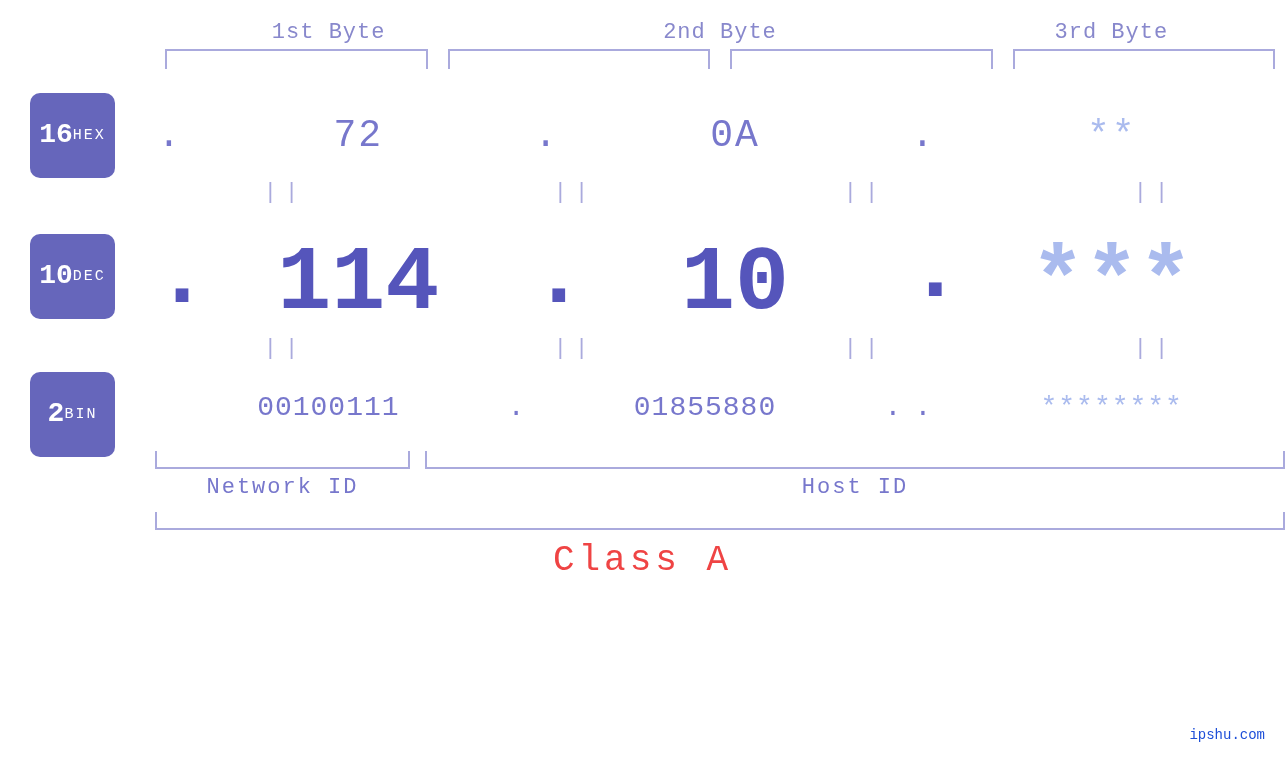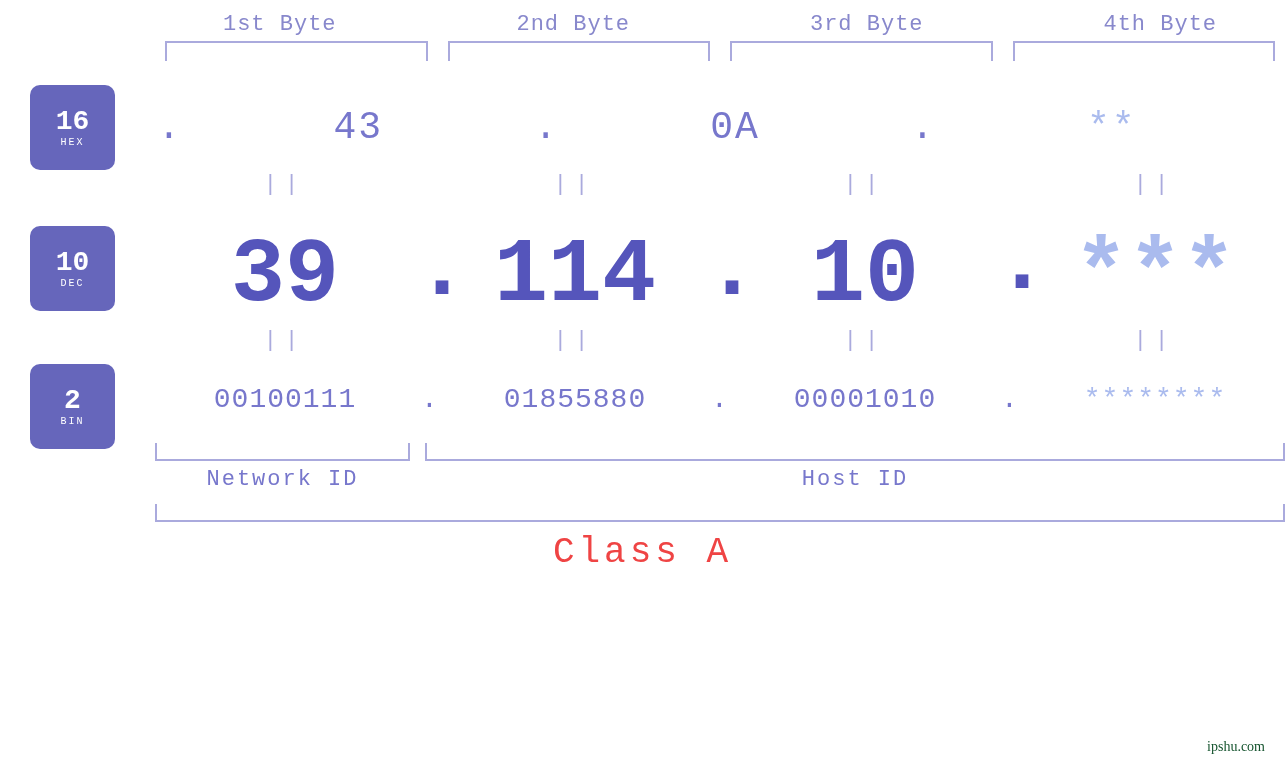--- a/index.html
+++ b/index.html
@@ -20,21 +20,21 @@
       display: flex;
       flex-direction: column;
       align-items: center;
     }
 
     
     .byte-headers {
       display: flex;
       width: 1285px;
       padding-left: 155px;
-      margin-top: 12px;
+      margin-top: 20px;
       gap: 44px;
     }
 
     .byte-header {
       flex: 1;
       text-align: center;
       color: #8888cc;
       font-size: 22px;
       font-family: 'Courier New', Courier, monospace;
       letter-spacing: 1px;
@@ -51,35 +51,35 @@
 
     
     .badge {
       position: absolute;
       left: 30px;
       width: 85px;
       height: 85px;
       background: #6666bb;
       border-radius: 10px;
       display: flex;
-      flex-direction: column;
+      flex-direction: row;
       align-items: center;
       justify-content: center;
       color: white;
       font-family: 'Courier New', Courier, monospace;
     }
 
     .badge-number {
       font-size: 28px;
       font-weight: bold;
       line-height: 1.1;
     }
 
     .badge-label {
-      font-size: 10px;
+      font-size: 15px;
       letter-spacing: 2px;
     }
 
     .values-row {
       display: flex;
       align-items: center;
       justify-content: center;
       width: 1130px;
       margin-left: 155px;
     }
@@ -152,60 +152,59 @@
       font-size: 36px;
       letter-spacing: 4px;
       margin-top: 10px;
       text-align: center;
       width: 100%;
     }
 
     
     .watermark {
       position: absolute;
-      bottom: 12px;
+      bottom: 24px;
       right: 20px;
-      color: #14532d;
+      color: #1d4ed8;
       font-size: 14px;
-      font-family: Liberation Serif, serif;
+      font-family: Liberation Mono, monospace;
     }
 
     .masked {
       color: #aabbee;
     }
   </style>
 </head>
 <body>
 
 <div class="main-container">
 
   <div class="byte-headers">
     <div class="byte-header">1st Byte</div>
     <div class="byte-header">2nd Byte</div>
     <div class="byte-header">3rd Byte</div>
-    <div class="byte-header">4th Byte</div>
   </div>
 
   <div style="display:flex; width:1130px; margin-left:155px; margin-top:4px;">
     <div class="bracket-cell"></div>
     <div class="bracket-cell"></div>
     <div class="bracket-cell"></div>
     <div class="bracket-cell"></div>
   </div>
 
   <div style="position:relative; width:1285px; margin-top:24px;">
 
     <div class="badge" style="top:0; left:30px; position:absolute;">
       <span class="badge-number">16</span>
       <span class="badge-label">HEX</span>
     </div>
 
     <div class="values-row" style="height:85px;">
       <div class="dot-sep hex-value">.</div>
-      <div class="value-cell hex-value">43</div>
+      <div class="value-cell hex-value">72</div>
       <div class="dot-sep hex-value">.</div>
       <div class="value-cell hex-value">0A</div>
       <div class="dot-sep hex-value">.</div>
       <div class="value-cell hex-value masked">**</div>
     </div>
   </div>
 
   <div class="equals-row">
     <div class="equals-cell">||</div>
     <div class="equals-spacer"></div>
@@ -217,21 +216,20 @@
   </div>
 
   <div style="position:relative; width:1285px; margin-top:17px;">
 
     <div class="badge" style="top:10px; left:30px; position:absolute;">
       <span class="badge-number">10</span>
       <span class="badge-label">DEC</span>
     </div>
 
     <div class="values-row" style="height:110px; align-items:flex-end; padding-bottom:5px;">
-      <div class="value-cell dec-value">39</div>
       <div class="dot-sep dec-dot">.</div>
       <div class="value-cell dec-value">114</div>
       <div class="dot-sep dec-dot">.</div>
       <div class="value-cell dec-value">10</div>
       <div class="dot-sep dec-dot" style="padding-bottom:6px;">.</div>
       <div class="value-cell dec-value masked">***</div>
     </div>
   </div>
 
   <div class="equals-row">
@@ -249,21 +247,20 @@
     <div class="badge" style="top:5px; left:30px; position:absolute;">
       <span class="badge-number">2</span>
       <span class="badge-label">BIN</span>
     </div>
 
     <div class="values-row" style="height:80px;">
       <div class="value-cell bin-value">00100111</div>
       <div class="dot-sep bin-value">.</div>
       <div class="value-cell bin-value">01855880</div>
       <div class="dot-sep bin-value">.</div>
-      <div class="value-cell bin-value">00001010</div>
       <div class="dot-sep bin-value">.</div>
       <div class="value-cell bin-value masked">********</div>
     </div>
   </div>
 
   <div style="display:flex; width:1130px; margin-left:155px; margin-top:4px; align-items:flex-start;">
 
     <div style="width:255px; height:18px; border-bottom:2px solid #aaaadd; border-left:2px solid #aaaadd; border-right:2px solid #aaaadd; flex-shrink:0;"></div>
     <div style="width:15px; flex-shrink:0;"></div>
 

